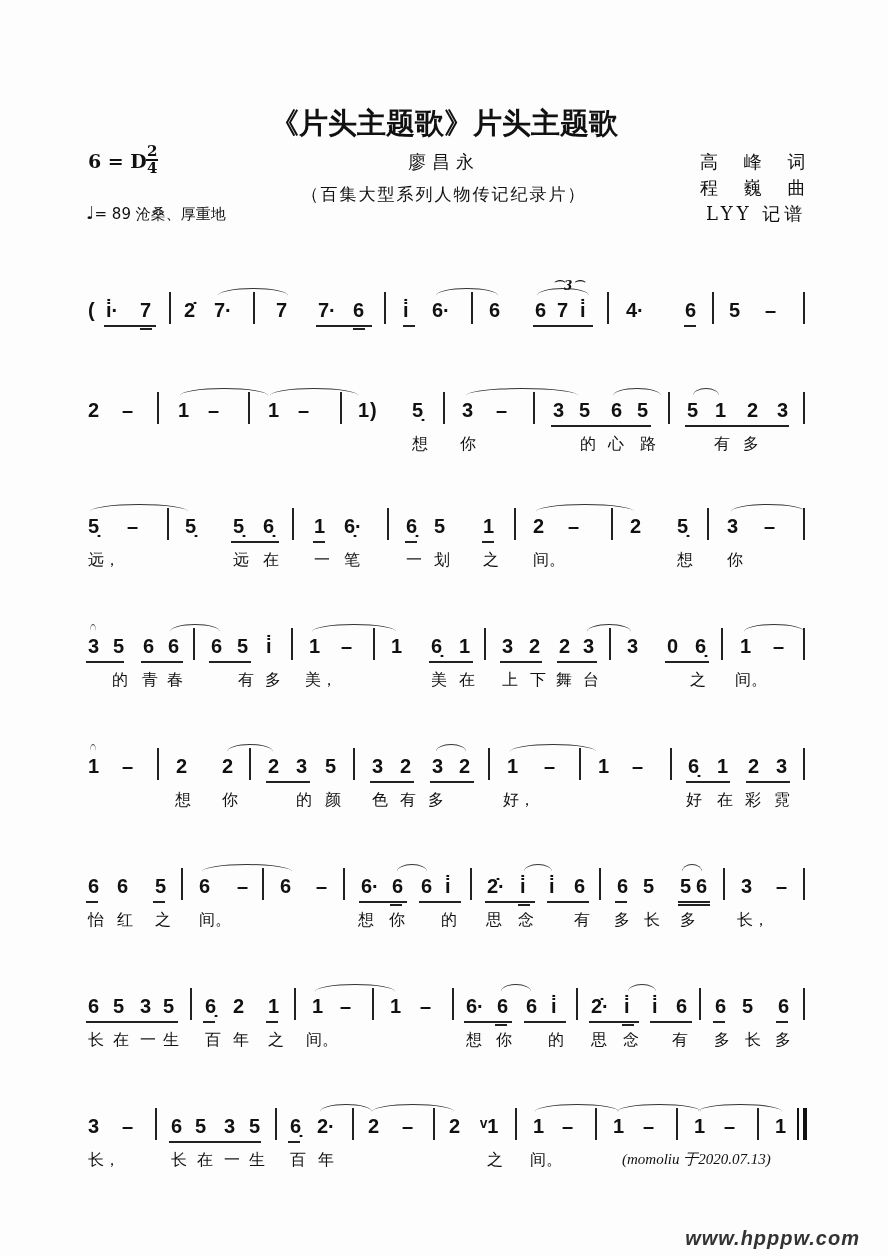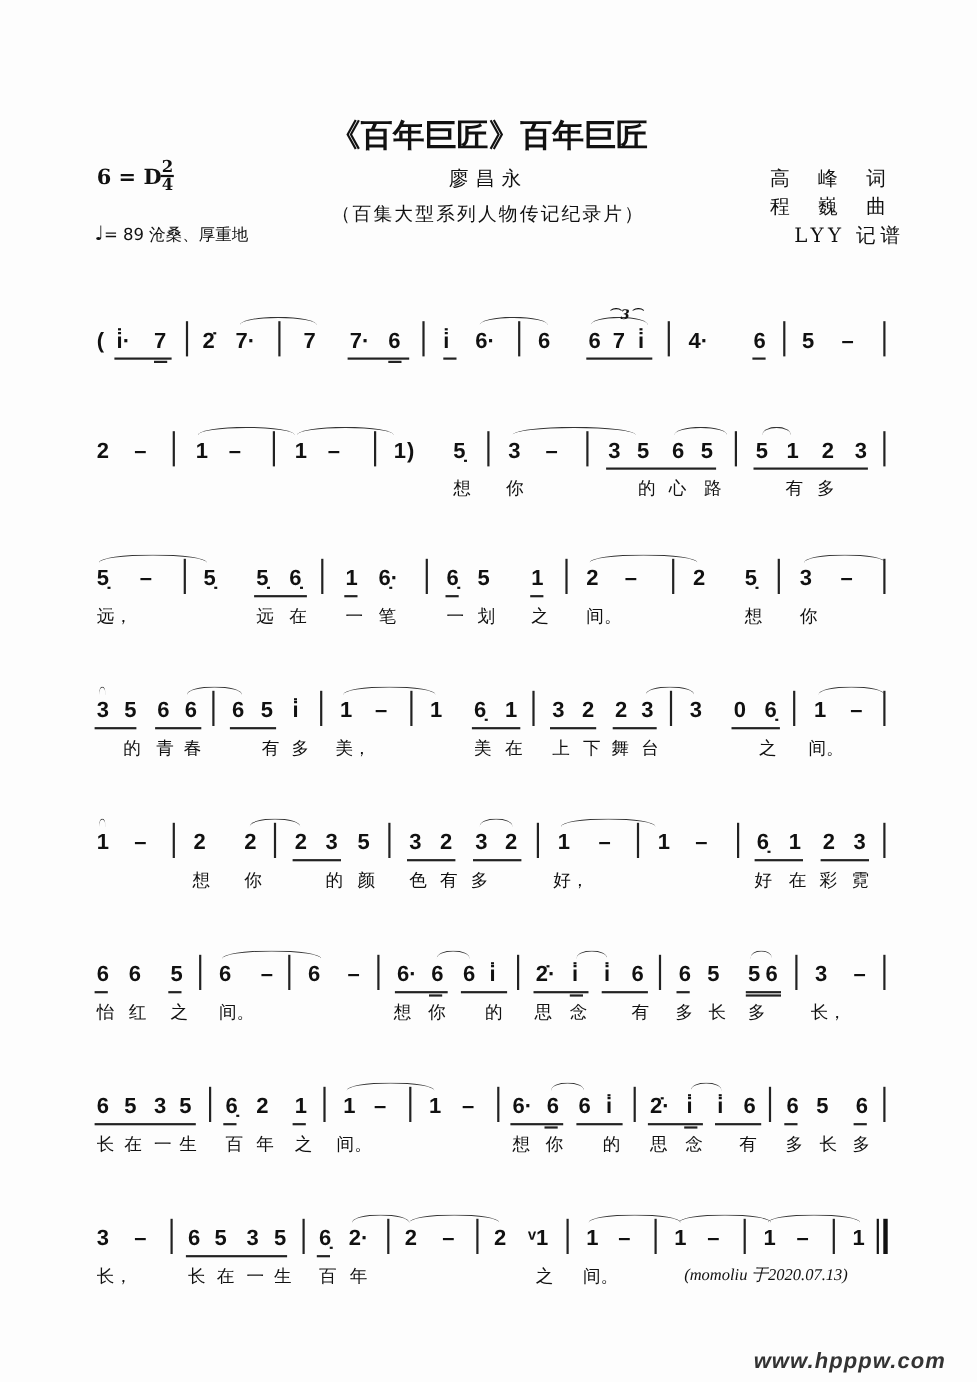--- a/index.html
+++ b/index.html
@@ -7,36 +7,36 @@
   .abs{position:absolute;}
   .title{top:104px;left:0;width:888px;text-align:center;font-size:29px;font-weight:bold;letter-spacing:0px;}
   .key{left:88px;top:150px;font-size:19px;font-weight:bold;font-family:"DejaVu Serif",serif;}
   .timesig{left:146px;top:144px;font-size:15px;font-weight:bold;line-height:15px;text-align:center;font-family:"DejaVu Serif",serif;}
   .timesig .num{display:block;border-bottom:2px solid #111;padding:0 1px;}
   .tempo{left:86px;top:202px;font-size:15px;}
   .tempo .notehead{display:inline-block;font-size:18px;}
   .singer{top:150px;left:0;width:888px;text-align:center;font-size:18px;font-family:"DejaVu Serif",serif;letter-spacing:6px;}
   .subtitle{top:183px;left:0;width:888px;text-align:center;font-size:17px;font-family:"DejaVu Serif",serif;letter-spacing:2px;}
   .credit{left:700px;font-size:18px;font-family:"DejaVu Serif",serif;letter-spacing:10px;}
-  .credit.c3{letter-spacing:4px;margin-left:16px;}
+  .credit.c3{letter-spacing:4px;}
   .line{position:absolute;left:0;width:888px;height:70px;}
   .tok{position:absolute;top:0;font-weight:bold;font-size:20px;line-height:24px;white-space:nowrap;font-family:"Liberation Sans",sans-serif;}
   .bar{position:absolute;top:-6px;width:2px;height:32px;background:#222;}
   .dbar{position:absolute;top:-6px;width:4px;height:32px;background:#111;}
   .dbar::before{content:"";position:absolute;left:-6px;top:0;width:1.5px;height:32px;background:#111;}
   .ul{position:absolute;height:1.5px;background:#222;}
   .tie{position:absolute;height:14px;border-top:1.5px solid #333;border-radius:50% 50% 0 0;}
   .lyr{position:absolute;top:36px;font-size:16px;font-family:"DejaVu Serif",serif;}
   .sig{position:absolute;font-style:italic;font-size:15px;font-family:"Liberation Serif",serif;}
   .watermark{right:28px;bottom:6px;font-size:20px;font-style:italic;font-weight:bold;color:#333;font-family:"Liberation Sans",sans-serif;letter-spacing:1px;}
 </style>
 </head>
 <body>
 
-<div class="abs title">《百年巨匠》百年巨匠</div>
+<div class="abs title">《片头主题歌》片头主题歌</div>
 <div class="abs key">6 = D</div>
 <div class="abs timesig">
   <span class="num">2</span>
   <span>4</span>
 </div>
 <div class="abs tempo">
   <span class="notehead">♩</span><span>= 89 沧桑、厚重地</span>
 </div>
 <div class="abs singer">廖昌永</div>
 <div class="abs subtitle">（百集大型系列人物传记纪录片）</div>

